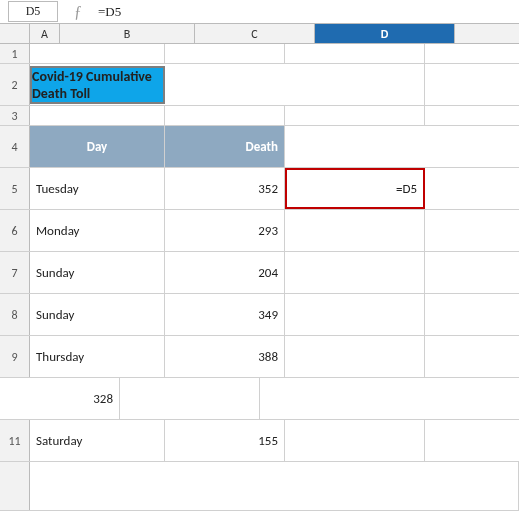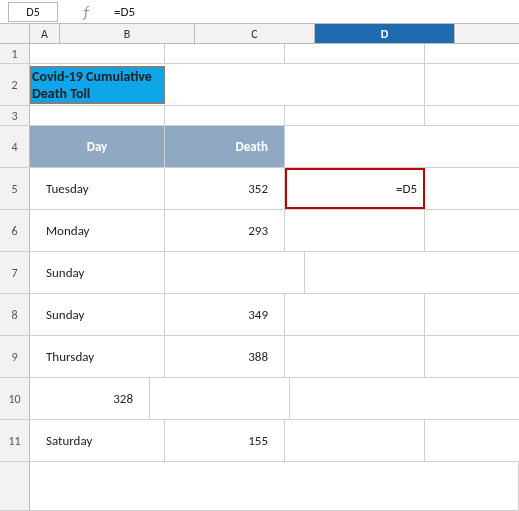--- a/index.html
+++ b/index.html
@@ -66,21 +66,21 @@
       display: flex;
       align-items: center;
       justify-content: center;
       font-size: 12px;
       color: #555;
     }
     .cell {
       border-right: 1px solid #d0d0d0;
       display: flex;
       align-items: center;
-      padding: 0 16px;
+      padding: 0 6px;
       font-size: 13px;
       color: #222;
       background: #fff;
     }
     .cell.col-b-cell { width: 135px; min-width: 135px; }
     .cell.col-c-cell { width: 120px; min-width: 120px; justify-content: flex-end; }
     .cell.col-d-cell { width: 140px; min-width: 140px; }
 
     
     .title-cell {
@@ -123,21 +123,22 @@
 
     .formula-bar {
       height: 24px;
       background: #fff;
       border-bottom: 1px solid #bbb;
       display: flex;
       align-items: center;
       padding: 0 8px;
       font-size: 13px;
       color: #222;
-      gap: 24px;
+      gap: 16px;
+      font-family: Liberation Serif, serif;
     }
     .cell-ref {
       width: 50px;
       border: 1px solid #bbb;
       padding: 2px 4px;
       font-size: 12px;
       text-align: center;
       background: #fff;
     }
     .formula-text {
@@ -212,39 +213,39 @@
     <div class="grid-row">
       <div class="row-num">6</div>
       <div class="cell col-b-cell">Monday</div>
       <div class="cell col-c-cell">293</div>
       <div class="cell col-d-cell"></div>
     </div>
 
     <div class="grid-row">
       <div class="row-num">7</div>
       <div class="cell col-b-cell">Sunday</div>
+      <div class="cell col-c-cell">204</div>
       <div class="cell col-d-cell"></div>
     </div>
 
     <div class="grid-row">
       <div class="row-num">8</div>
       <div class="cell col-b-cell">Sunday</div>
       <div class="cell col-c-cell">349</div>
       <div class="cell col-d-cell"></div>
     </div>
 
     <div class="grid-row">
       <div class="row-num">9</div>
       <div class="cell col-b-cell">Thursday</div>
       <div class="cell col-c-cell">388</div>
       <div class="cell col-d-cell"></div>
     </div>
 
     <div class="grid-row">
-      <div class="row-num">10</div>
       <div class="cell col-c-cell">328</div>
       <div class="cell col-d-cell"></div>
     </div>
 
     <div class="grid-row">
       <div class="row-num">11</div>
       <div class="cell col-b-cell">Saturday</div>
       <div class="cell col-c-cell">155</div>
       <div class="cell col-d-cell"></div>
     </div>

